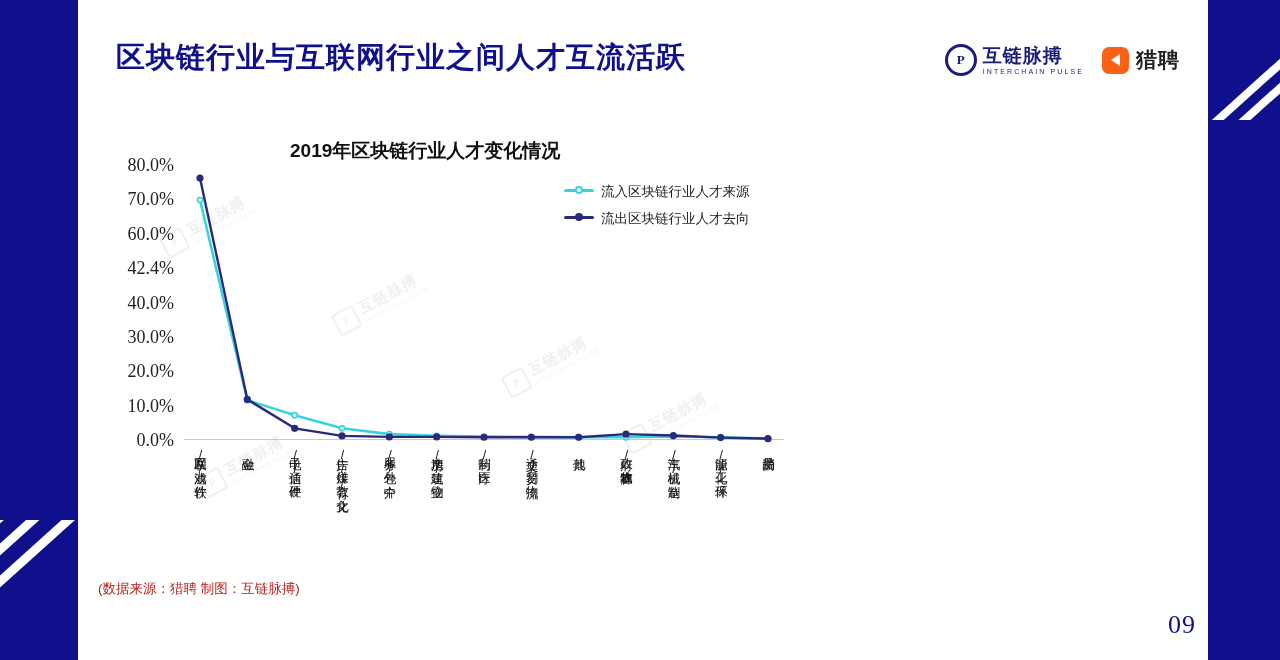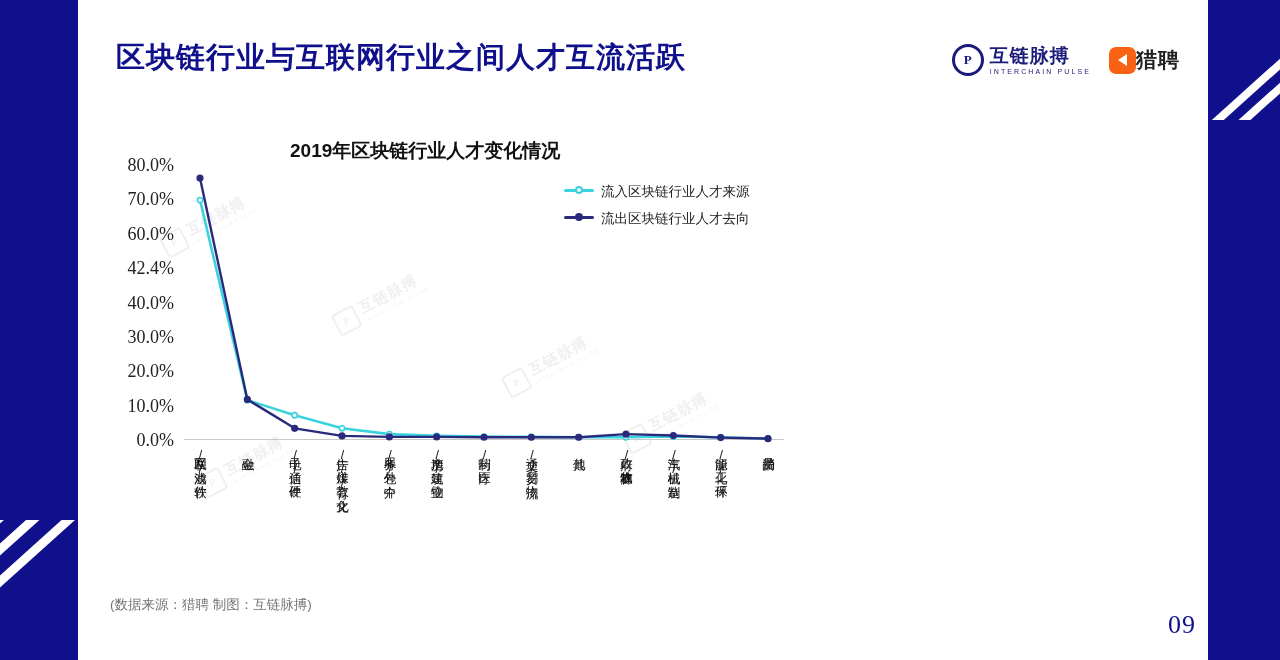--- a/index.html
+++ b/index.html
@@ -45,21 +45,21 @@
   }
   .logo-ip{display:flex;align-items:center;gap:6px;}
   .ip-mark{
     width:26px;height:26px;border:3px solid #1b1b7a;border-radius:50%;
     display:flex;align-items:center;justify-content:center;
     font-size:13px;font-weight:bold;color:#1b1b7a;font-family:"Liberation Serif",serif;
   }
   .ip-txt{display:flex;flex-direction:column;line-height:1;}
   .ip-cn{font-size:19px;font-weight:bold;color:#1b1b7a;letter-spacing:1px;}
   .ip-en{font-size:7px;color:#1b1b7a;letter-spacing:2.1px;margin-top:3px;}
-  .logo-lp{display:flex;align-items:center;}
+  .logo-lp{display:flex;align-items:center;gap:7px;}
   .lp-mark{
     width:27px;height:27px;border-radius:7px;background:#f96115;
     display:flex;align-items:center;justify-content:center;
   }
   .lp-mark span{
     width:0;height:0;border-top:6px solid transparent;border-bottom:6px solid transparent;
     border-right:9px solid #ffffff;display:block;
   }
   .lp-cn{font-size:21px;font-weight:bold;color:#222;letter-spacing:1px;}
 
@@ -100,21 +100,21 @@
   }
 
   
   .note{
     position:absolute;left:826px;top:268px;width:352px;
     font-size:14.2px;color:#1a1a1a;line-height:2.12;text-align:justify;
   }
 
   
   .source{
-    position:absolute;left:98px;top:596px;font-size:13.5px;color:#737373;white-space:nowrap;margin-left:12px;
+    position:absolute;left:98px;top:580px;font-size:13.5px;color:#b91c1c;white-space:nowrap;
   }
   .pageno{
     position:absolute;right:84px;top:610px;
     font-size:26px;color:#10108c;font-family:"Liberation Serif",serif;letter-spacing:1px;text-align:right;
   }
 
   
   .wm{
     position:absolute;display:flex;align-items:center;gap:5px;
     transform:rotate(-28deg);opacity:.13;pointer-events:none;user-select:none;

